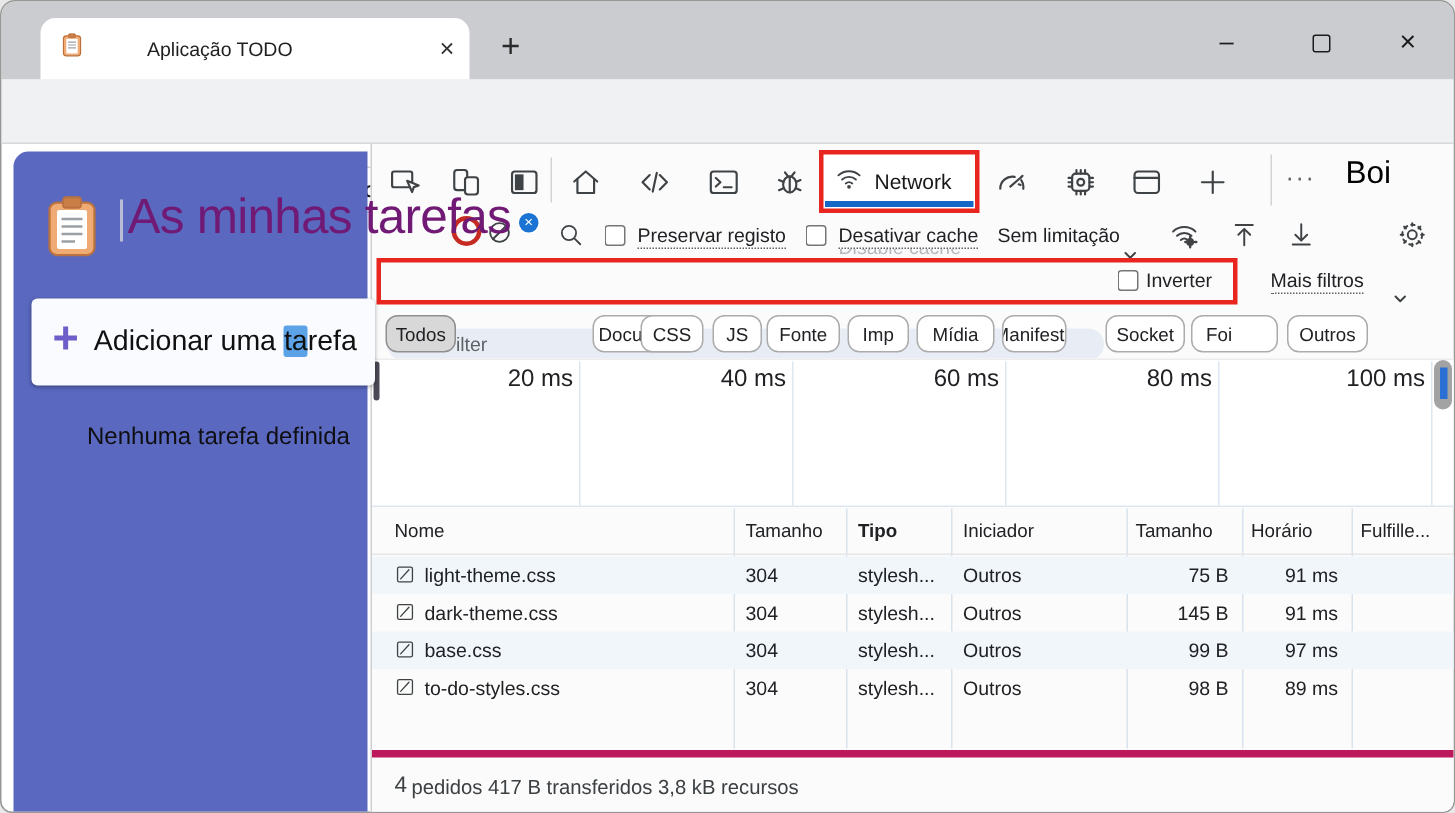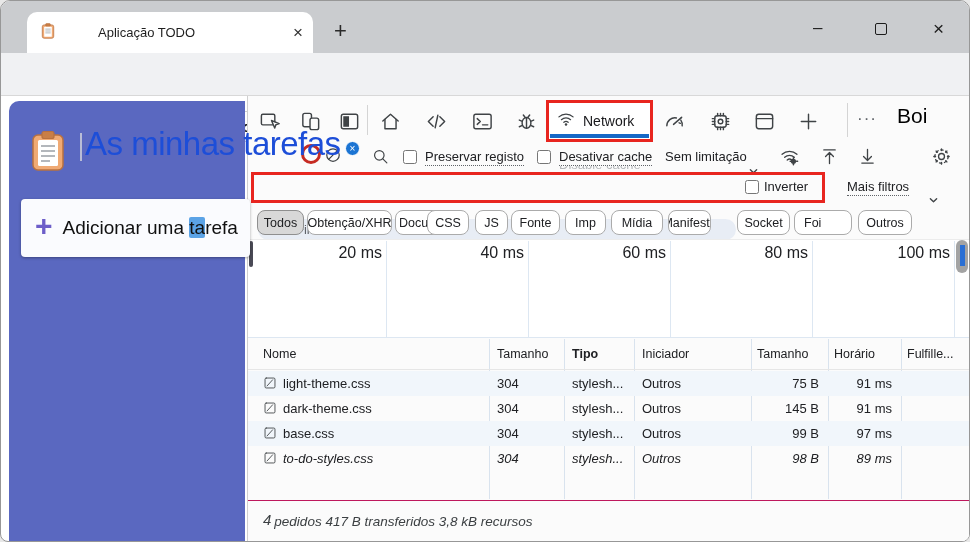--- a/index.html
+++ b/index.html
@@ -28,21 +28,21 @@
   .addr-url .host{ color:#17171a; font-weight:700; }
   .star{ font-size:17px; color:#5f6368; }
   .more-menu{ position:absolute; left:930px; top:63px; font-size:19px; color:#333; letter-spacing:1px;}
 
   
   .page-panel{ position:absolute; left:8px; top:100px; width:236px; height:442px;
                background:#5a68c0; border-radius:10px 0 0 0; }
   .clipboard-icon{ position:absolute; left:30px; top:128px; z-index:29; }
   .caret-line{ position:absolute; left:79px; top:132px; width:2px; height:28px; background:#b9bdd6; z-index:29;}
   .page-heading{ position:absolute; left:84px; top:124px; z-index:30; font-size:33px; letter-spacing:-0.5px;
-                 color:#1d4ed8; white-space:nowrap; }
+                 color:#701a75; white-space:nowrap; }
   .add-task-btn{ position:absolute; left:20px; top:198px; width:229px; height:58px; z-index:30;
                  background:#fafbfe; border:none; border-radius:4px; box-shadow:0 1px 3px rgba(0,0,0,.35);
                  display:flex; align-items:center; text-align:left; cursor:pointer; }
   .add-plus{ font-size:30px; color:#6d5ec9; font-weight:700; margin:0 10px 4px 14px; }
   .add-label{ font-size:19px; color:#101010; white-space:nowrap; }
   .add-label .hl{ background:#5ba3e6; border-radius:2px; }
   .empty-text{ position:absolute; left:57px; top:282px; z-index:30; font-size:16px; color:#0f0f12; }
 
   
   .devtools{ position:absolute; left:246px; top:95px; width:724px; height:447px; background:#fbfbfb;
@@ -101,21 +101,21 @@
   .th{ position:absolute; top:346px; font-size:12.5px; color:#202124; white-space:nowrap; }
   .hdr-line{ position:absolute; left:247px; top:368px; width:723px; height:1px; background:#e6e6e6; }
   .row{ position:absolute; left:247px; width:723px; height:25px; }
   .row.striped{ background:#f1f6fb; }
   .cell{ position:absolute; top:5px; font-size:13px; color:#202124; white-space:nowrap; }
   .cell.r{ text-align:right; }
   .file-ic{ position:absolute; left:15px; top:5px; }
 
   
   .statusbar{ position:absolute; left:247px; top:499px; width:723px; height:43px; background:#fbfbfb;
-              border-top:1px solid #be185d;font-style:italic; }
+              border-top:5px solid #be185d; }
   .status-text{ position:absolute; left:15px; top:11px; font-size:13.5px; color:#3c4043; }
   .status-count{ font-size:15px; position:relative; top:-1px; margin-right:3px; }
 </style>
 </head>
 <body>
 
 <div id="app">
 
   <div class="titlebar">
     <div class="browser-tab">
@@ -165,20 +165,21 @@
         <rect x="7" y="10" width="20" height="26" rx="1.5" fill="#fff"></rect>
         <path d="M10 16h14M10 21h14M10 26h14M10 31h9" stroke="#9aa0a6" stroke-width="1.6"></path>
       </svg>
   </span>
   <span class="caret-line"></span>
   <div class="page-heading">As minhas tarefas</div>
   <button class="add-task-btn">
     <span class="add-plus">+</span>
     <span class="add-label"><span>Adicionar uma </span><span class="hl">ta</span><span>refa</span></span>
   </button>
+  <div class="empty-text">Nenhuma tarefa definida</div>
 
   <div class="devtools"></div>
 
   <span class="dt-abs" style="left:258px; top:109px;">
     <svg class="ic" width="23" height="23" viewBox="0 0 24 24">
         <rect x="2.5" y="4.5" width="14" height="11" rx="1.5"></rect>
         <path d="M13 11 l8 3.2 -3.4 1.2 -1.2 3.4 z" fill="#fbfbfb"></path>
       </svg></span>
   <span class="dt-abs" style="left:298px; top:109px;">
     <svg class="ic" width="23" height="23" viewBox="0 0 24 24">
@@ -310,21 +311,20 @@
   </div>
   <input type="checkbox" style="left: 744px; top: 179px;">
   <span class="ctl-label" style="left:763px; top:178px;">Inverter</span>
   <span class="ctl-label dotted" style="left:846px; top:178px;">Mais filtros</span>
   <span class="dt-abs" style="left:928px; top:189px;">
     <svg class="ic" width="9" height="7" viewBox="0 0 10 7">
         <path d="M1.5 1.5 L5 5 L8.5 1.5"></path>
       </svg></span>
 
   <div class="chip sel" style="left:256px; width:47px;">Todos</div>
-  <div class="chip" style="left:306px; width:85px;">Obtenção/XHR</div>
   <div class="chip" style="left:394px; width:72px;">Documento</div>
   <div class="chip" style="left:426px; width:42px; z-index:3;">CSS</div>
   <div class="chip" style="left:474px; width:33px;">JS</div>
   <div class="chip" style="left:510px; width:49px;">Fonte</div>
   <div class="chip" style="left:564px; width:41px;">Imp</div>
   <div class="chip" style="left:610px; width:52px;">Mídia</div>
   <div class="chip" style="left:667px; width:43px;text-align:center;">Manifesto</div>
   <div class="chip" style="left:736px; width:53px;">Socket</div>
   <div class="chip" style="left:793px; width:58px; justify-content:flex-start; padding-left:9px;">Foi</div>
   <div class="chip" style="left:857px; width:54px;">Outros</div>
@@ -390,21 +390,21 @@
           <rect x="3.5" y="3.5" width="17" height="17" rx="2"></rect>
           <path d="M16.5 6.5 L7 17"></path>
         </svg></span>
     <div class="cell" style="left:35px;">base.css</div>
     <div class="cell" style="left:249px;">304</div>
     <div class="cell" style="left:324px;">stylesh...</div>
     <div class="cell" style="left:394px;">Outros</div>
     <div class="cell r" style="left:505px; width:66px;">99 B</div>
     <div class="cell r" style="left:582px; width:62px;">97 ms</div>
   </div>
-  <div class="row" style="top:445px;font-style:italic;">
+  <div class="row" style="top:445px;">
     <span class="file-ic"><svg class="ic" width="14" height="14" viewBox="0 0 24 24">
           <rect x="3.5" y="3.5" width="17" height="17" rx="2"></rect>
           <path d="M16.5 6.5 L7 17"></path>
         </svg></span>
     <div class="cell" style="left:35px;">to-do-styles.css</div>
     <div class="cell" style="left:249px;">304</div>
     <div class="cell" style="left:324px;">stylesh...</div>
     <div class="cell" style="left:394px;">Outros</div>
     <div class="cell r" style="left:505px; width:66px;">98 B</div>
     <div class="cell r" style="left:582px; width:62px;">89 ms</div>

